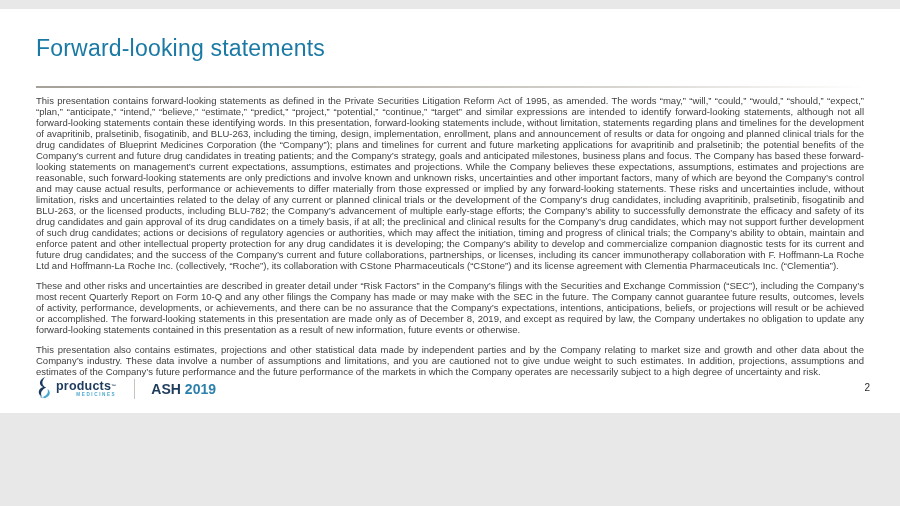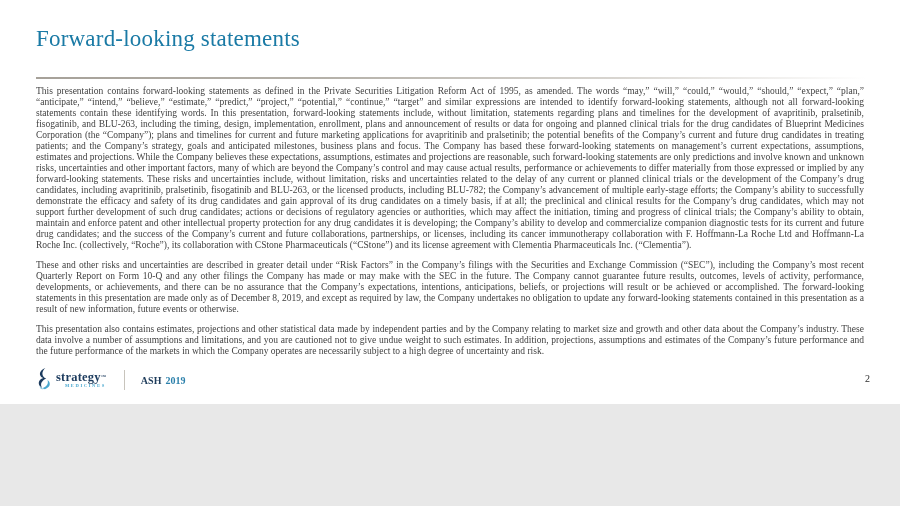--- a/index.html
+++ b/index.html
@@ -1,22 +1,22 @@
 <!DOCTYPE html>
 <html><head>
 <meta charset="utf-8">
 <style>
   html,body { margin:0; padding:0; background:#e8e8e8; }
   .slide {
     position:relative;
     width:900px; height:404px;
     background:#ffffff;
     overflow:hidden;
-    font-family:Liberation Serif, serif;
-    margin:0 auto;
+    font-family:Liberation Sans, sans-serif;
+    margin:9px auto;
   }
   .slide-title {
     position:absolute;
     left:36px; top:26px;
     margin:0;
     font-size:23px;
     font-weight:400;
     letter-spacing:0.2px;
     color:#1a7aa5;
   }
@@ -61,21 +61,21 @@
     letter-spacing:1.6px;
     color:#4aa8cf;
     text-align:right;
     line-height:6px;
   }
   .footer-rule {
     width:1px; height:20px;
     background:#c8c4bc;
     margin:0 16px 0 18px;
   }
-  .event-label { font-size:10px; font-weight:bold; }
+  .event-label { font-size:14px; font-weight:bold; }
   .event-name { color:#1d3b5a; }
   .event-year { color:#2c80ab; margin-left:4px; }
   .globe {
     position:absolute;
     left:765px; top:395px;
     width:260px; height:260px;
     pointer-events:none;
   }
   .page-number {
     position:absolute;
@@ -102,21 +102,21 @@
   <div class="footer">
     <div class="logo">
       <span>
         <svg width="17" height="23" viewBox="0 0 20 26" aria-hidden="true">
           <path d="M11,0.5 C3.5,3.5 2.5,9.5 8.5,12.5 C2.5,14.5 1,20.5 7.5,24.5 C4,19.5 7,15.5 12,13 C6,10.5 6.5,4.5 11,0.5 Z" fill="#1c3b5e"></path>
           <path d="M7.5,24.5 C13,22.5 15,19 13.5,14.8 C18,18 17,23.5 10.5,25.5 Z" fill="#4aa8cf"></path>
           <path d="M4.5,21.5 C5.5,23.5 7,24.8 9,25.4 C6,26.2 4,24.5 4.5,21.5 Z" fill="#8ecbe4"></path>
         </svg>
       </span>
       <span class="logo-stack">
-        <span class="logo-word"><span>strategy</span><span class="logo-tm">™</span></span>
+        <span class="logo-word"><span>products</span><span class="logo-tm">™</span></span>
         <span class="logo-sub">MEDICINES</span>
       </span>
     </div>
     <div class="footer-rule"></div>
     <div class="event-label">
       <span class="event-name">ASH</span><span class="event-year">2019</span>
     </div>
   </div>
 
   <svg class="globe" viewBox="0 0 260 260" aria-hidden="true">

